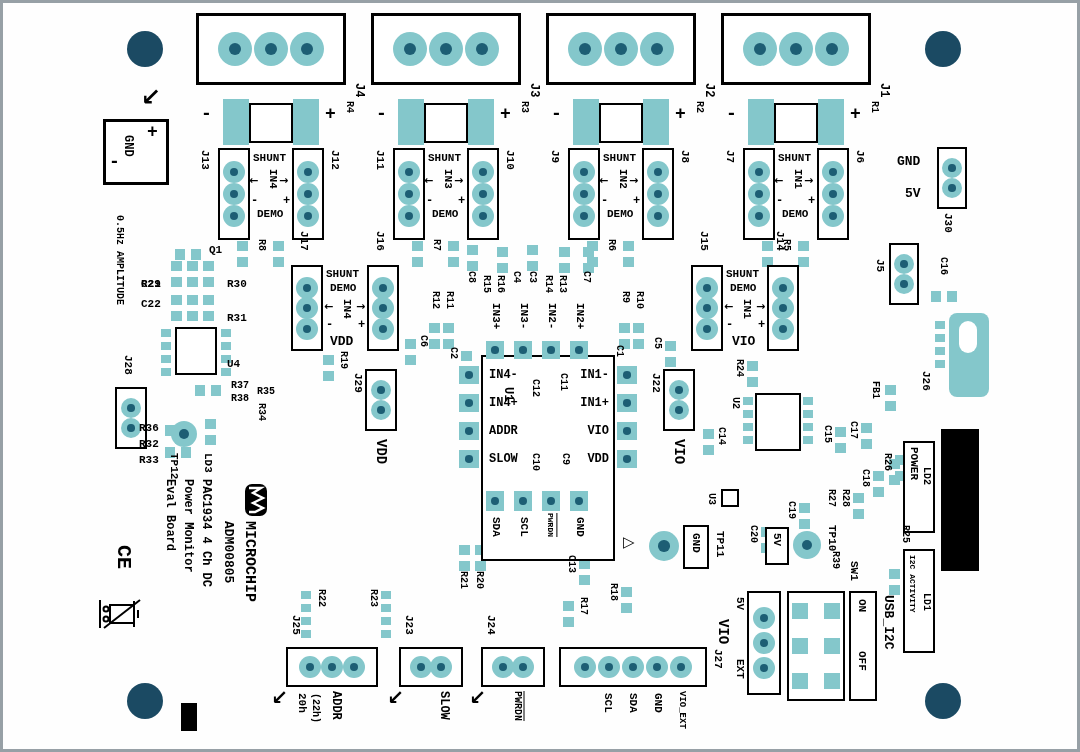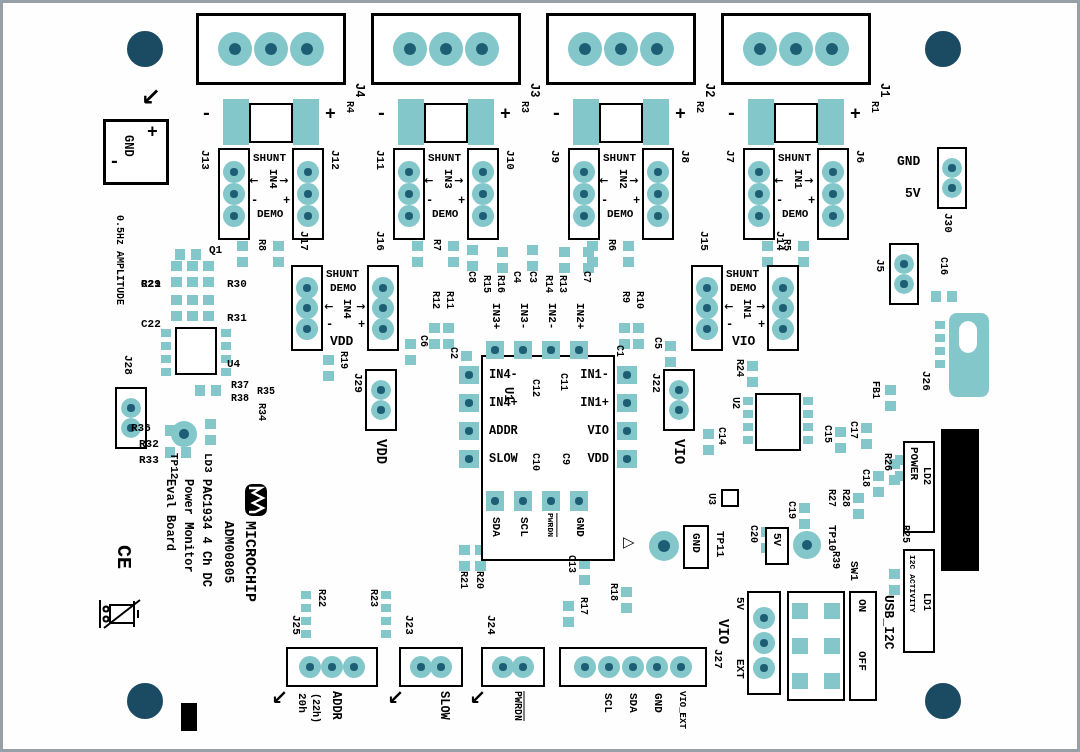--- a/index.html
+++ b/index.html
@@ -490,35 +490,35 @@
   <span class="lbl f11" style="left:206px;top:242px">Q1</span>
   <div class="p2h" style="left:172px;top:246px"></div>
   <div class="p2" style="left:168px;top:258px"></div>
   <div class="p2" style="left:184px;top:258px"></div>
   <div class="p2" style="left:200px;top:258px"></div>
   <div class="p2" style="left:168px;top:292px"></div>
   <div class="p2" style="left:184px;top:292px"></div>
   <div class="p2" style="left:200px;top:292px"></div>
   <span class="lbl f11" style="left:138px;top:276px">R29</span>
   <span class="lbl f11" style="left:138px;top:276px">C21</span>
-  <span class="lbl f11" style="left:138px;top:316px">C22</span>
+  <span class="lbl f11" style="left:138px;top:296px">C22</span>
   <span class="lbl f11" style="left:224px;top:276px">R30</span>
   <span class="lbl f11" style="left:224px;top:310px">R31</span>
 
   <div class="box" style="left:172px;top:324px;width:42px;height:48px"></div>
   <div class="pcol4" style="left:158px;top:326px"></div>
   <div class="pcol4" style="left:218px;top:326px"></div>
   <span class="lbl f11" style="left:224px;top:356px">U4</span>
 
   <span class="lbl f10" style="left:228px;top:378px">R37</span>
   <span class="lbl f10" style="left:228px;top:391px">R38</span>
   <span class="lbl f10" style="left:254px;top:384px">R35</span>
   <span class="lbl v f10" style="left:252px;top:400px">R34</span>
   <div class="p2h" style="left:192px;top:382px"></div>
-  <span class="lbl f11" style="left:128px;top:420px">R36</span>
+  <span class="lbl f11" style="left:136px;top:420px">R36</span>
   <span class="lbl f11" style="left:136px;top:436px">R32</span>
   <span class="lbl f11" style="left:136px;top:452px">R33</span>
   <div class="p2h" style="left:162px;top:422px"></div>
   <div class="p2h" style="left:162px;top:444px"></div>
 
   <div class="pin" style="left:168px;top:418px;width:26px;height:26px"></div>
   <span class="lbl v f11" style="left:164px;top:450px">TP12</span>
   <div class="p2" style="left:202px;top:416px"></div>
   <span class="lbl v f11" style="left:198px;top:450px">LD3</span>
 

